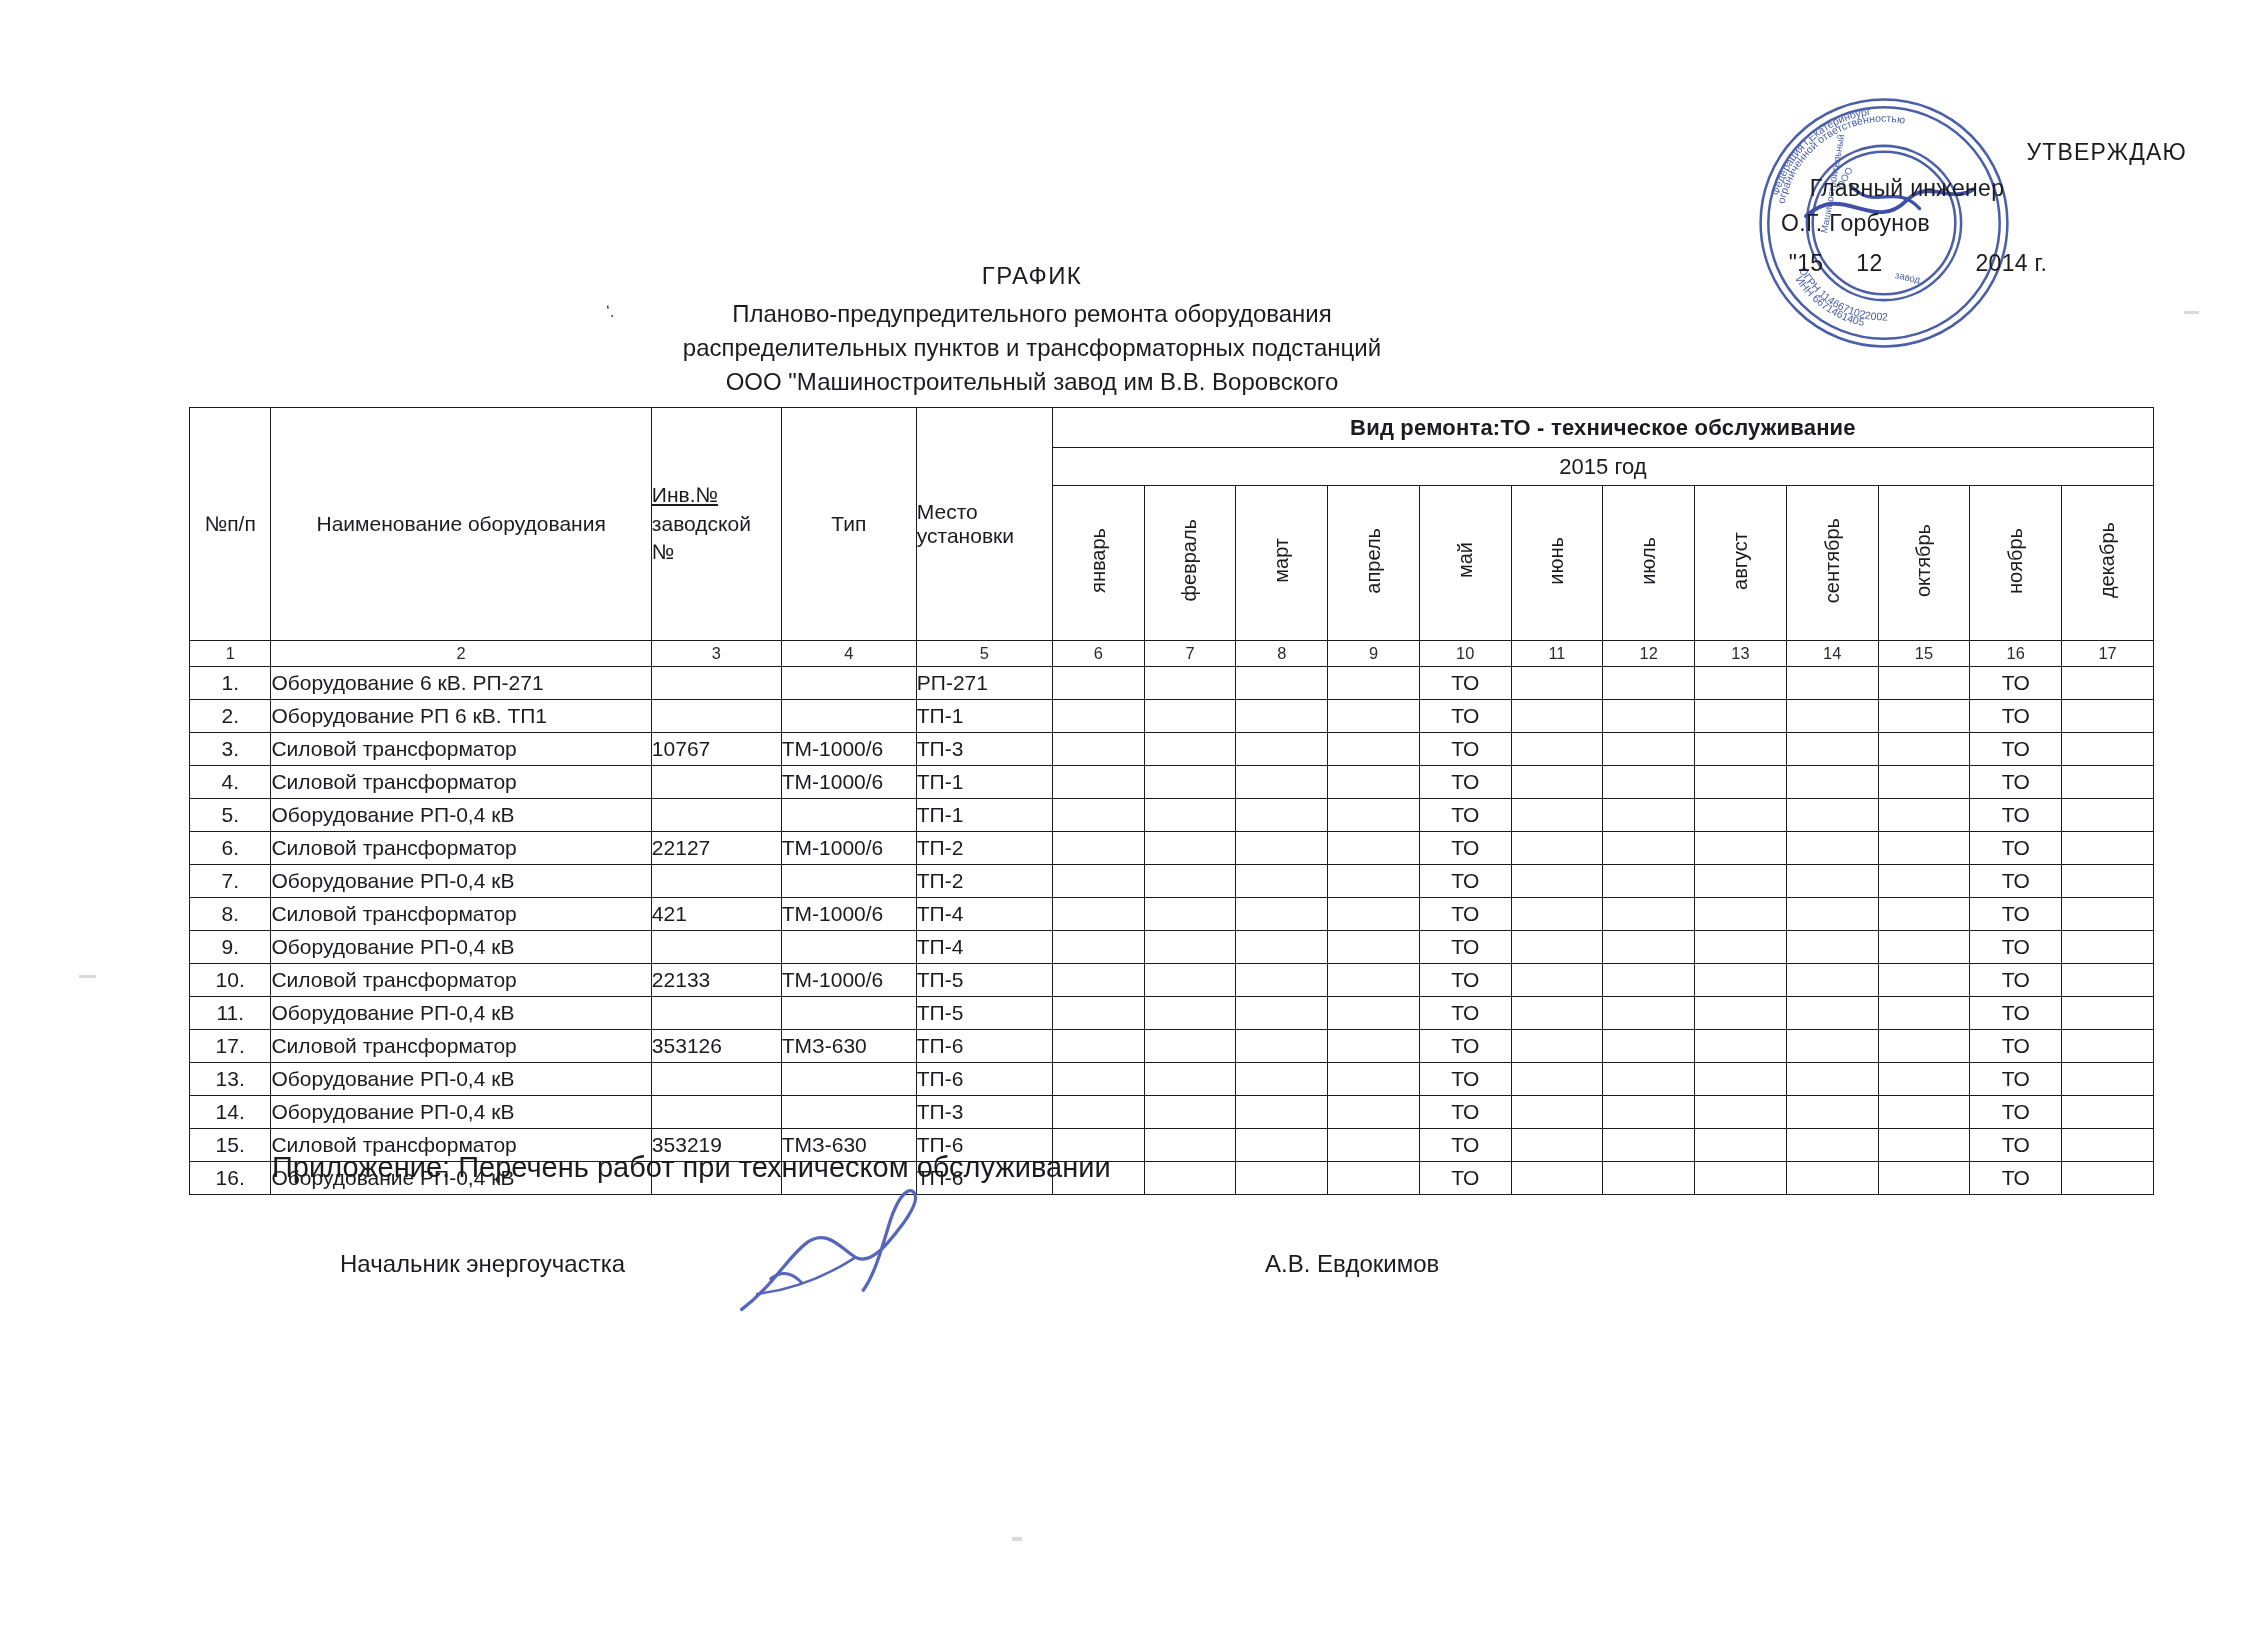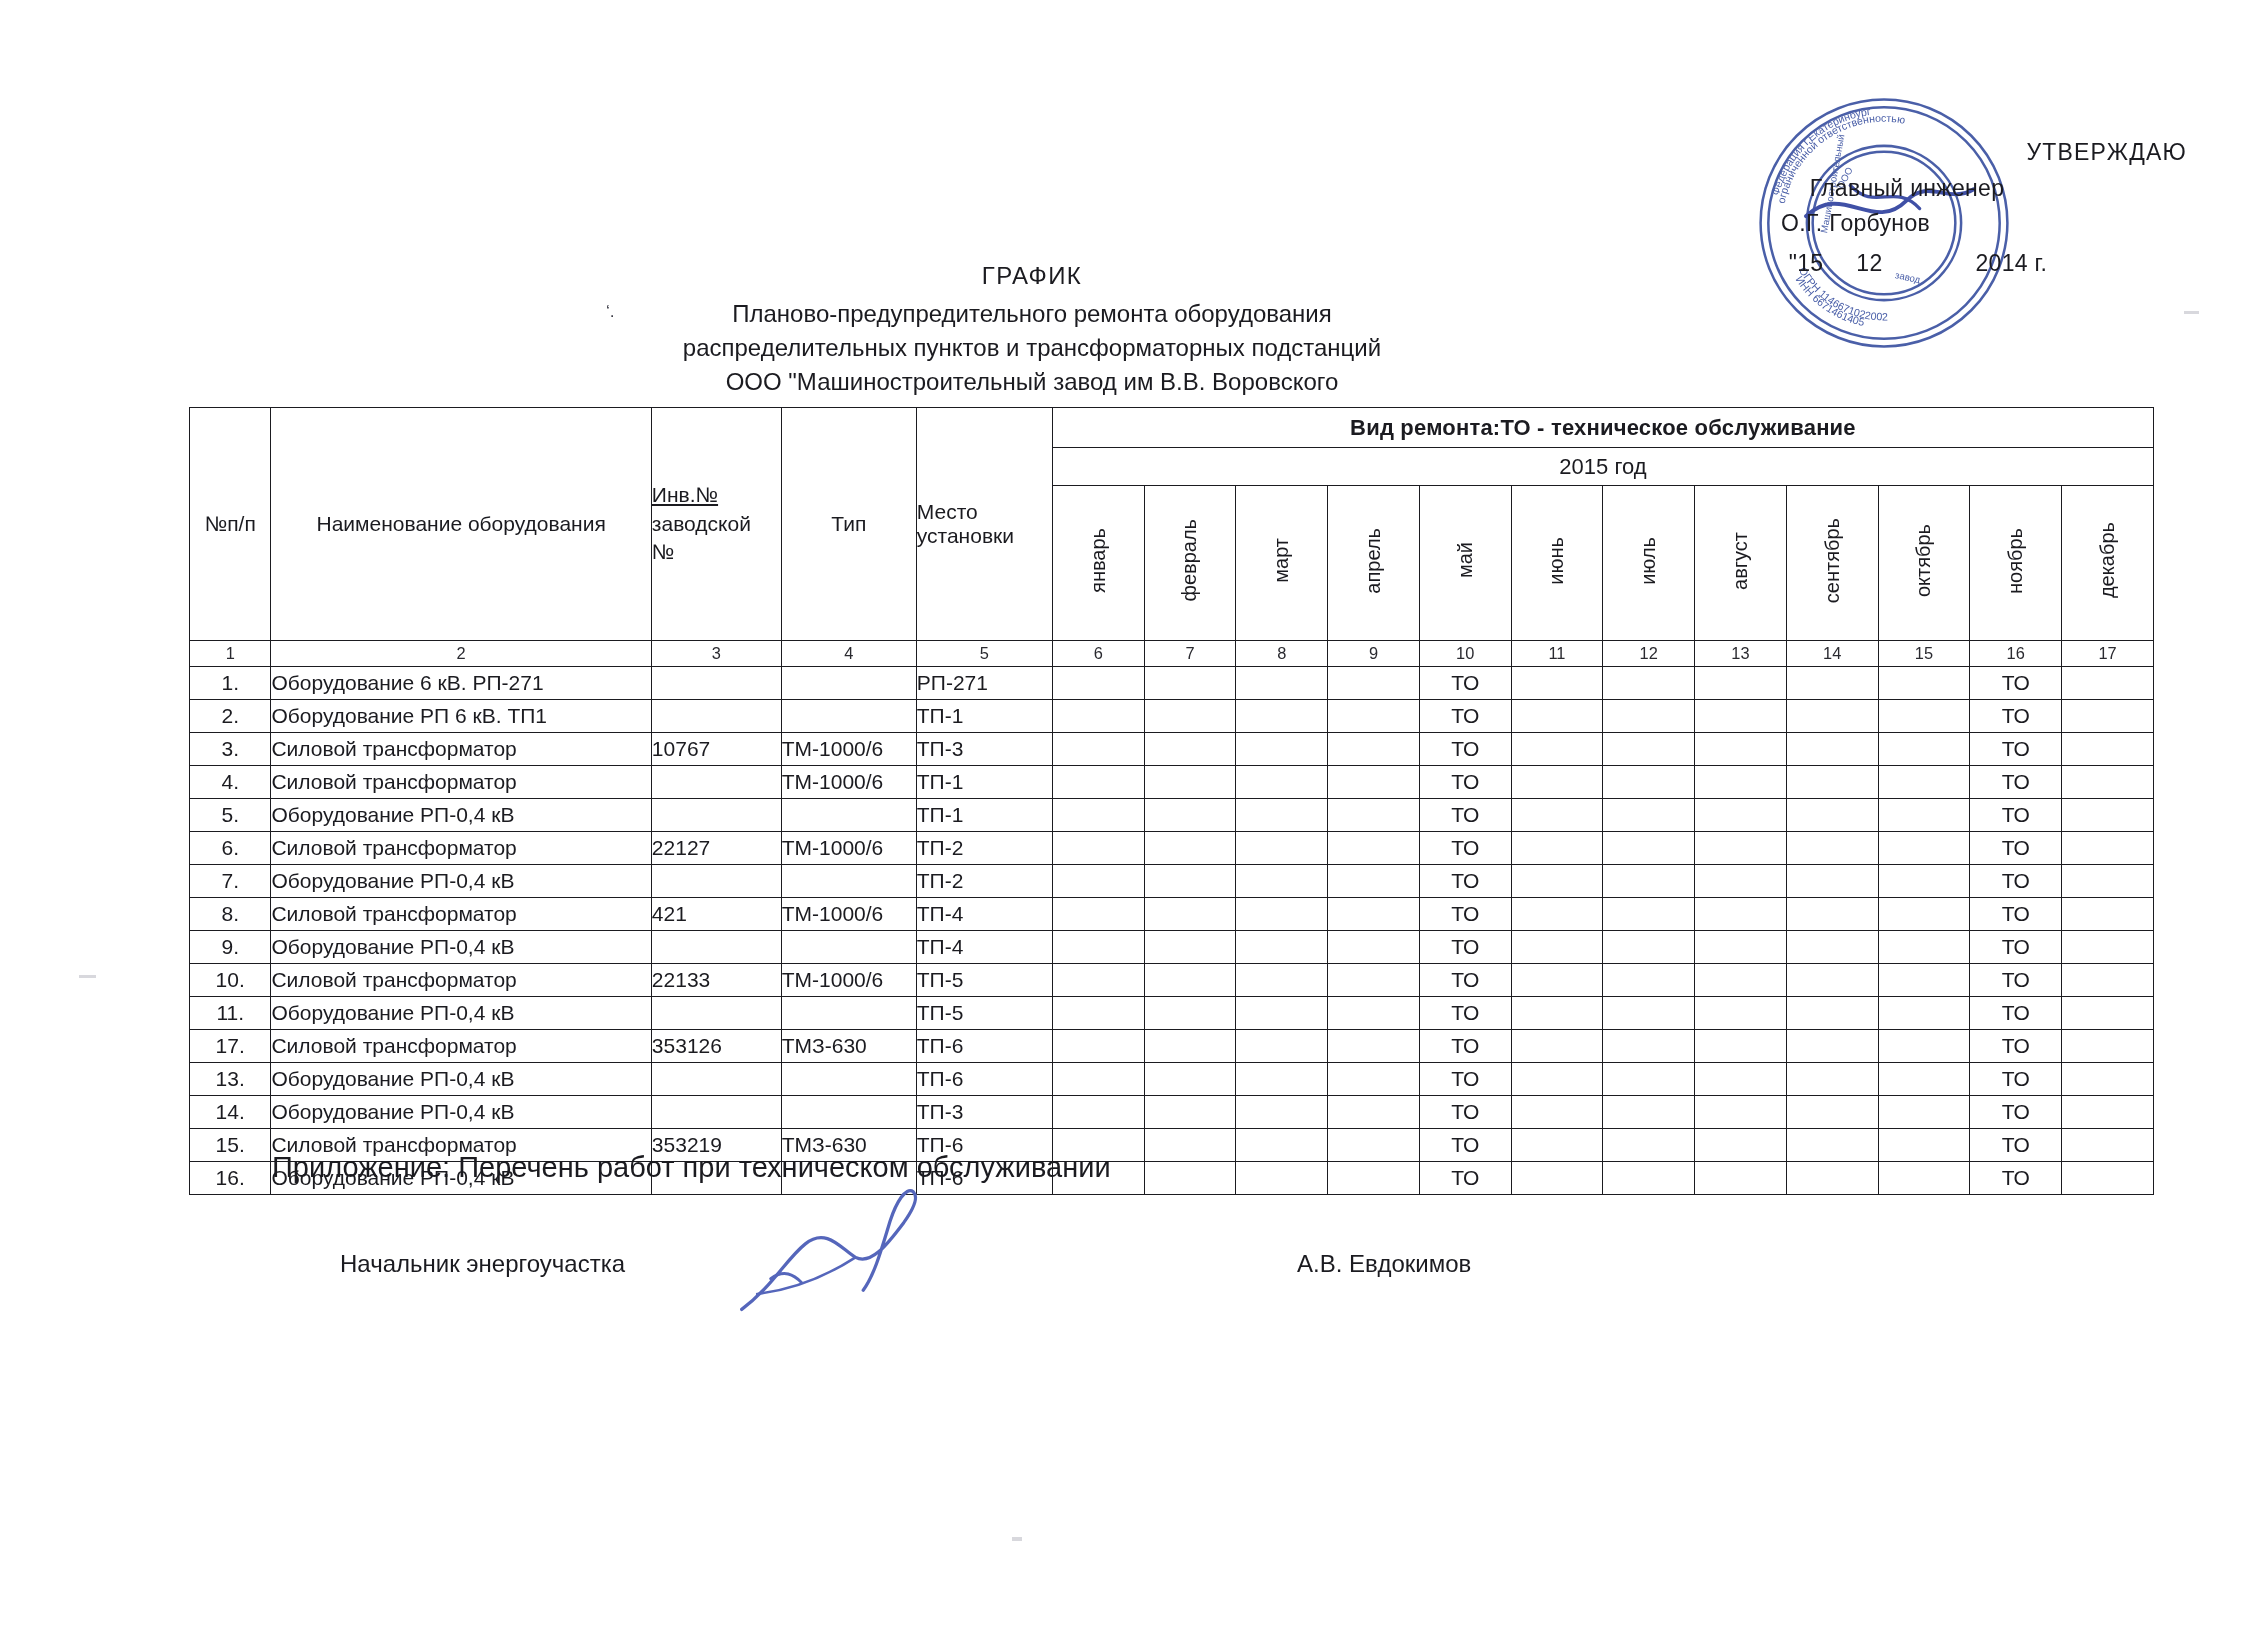--- a/index.html
+++ b/index.html
@@ -192,21 +192,20 @@
     position: absolute;
     left: 340px;
     top: 1250px;
     font-size: 24px;
   }
   .signer-name {
     position: absolute;
     left: 1265px;
     top: 1250px;
     font-size: 24px;
-    margin-left: 32px;
   }
   .signature {
     position: absolute;
     left: 734px;
     top: 1186px;
     width: 270px;
     height: 135px;
     pointer-events: none;
   }
   .speck {

